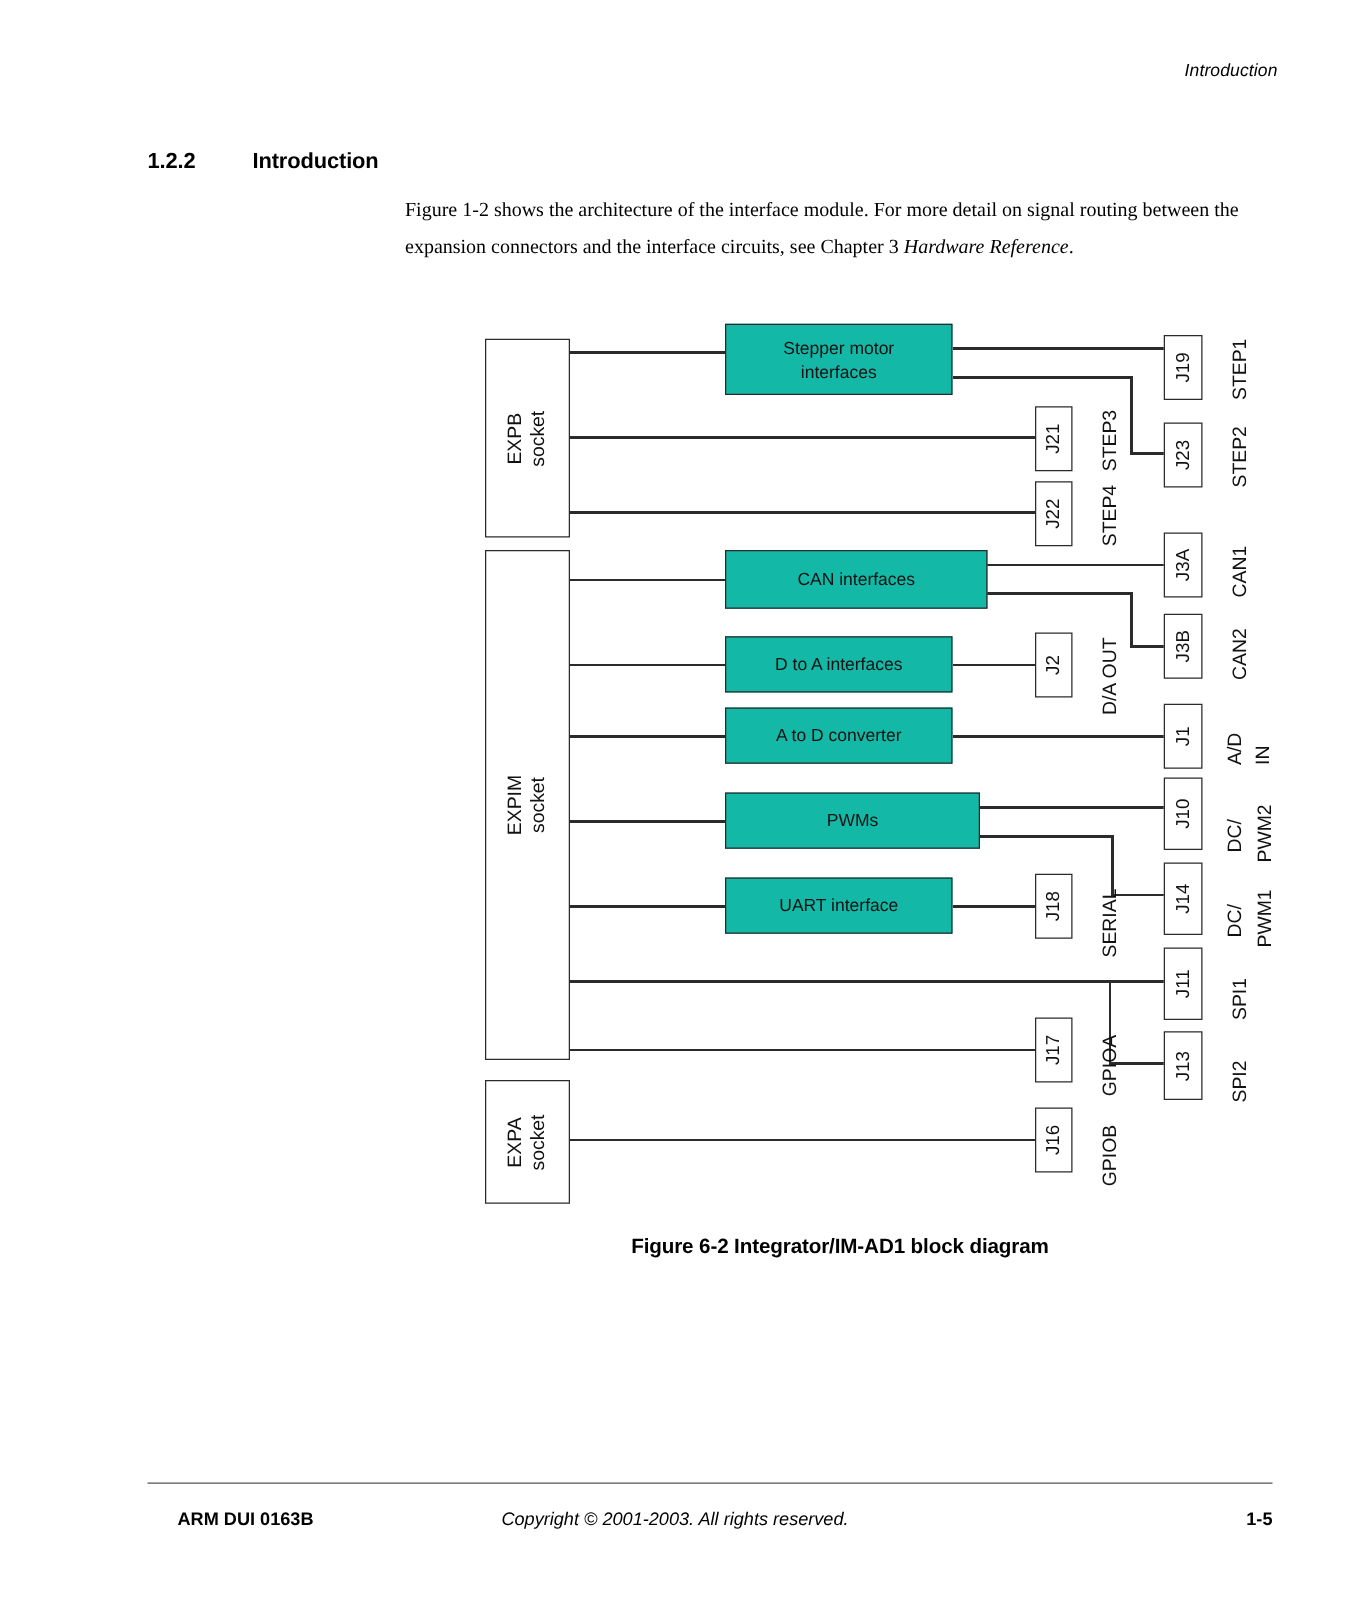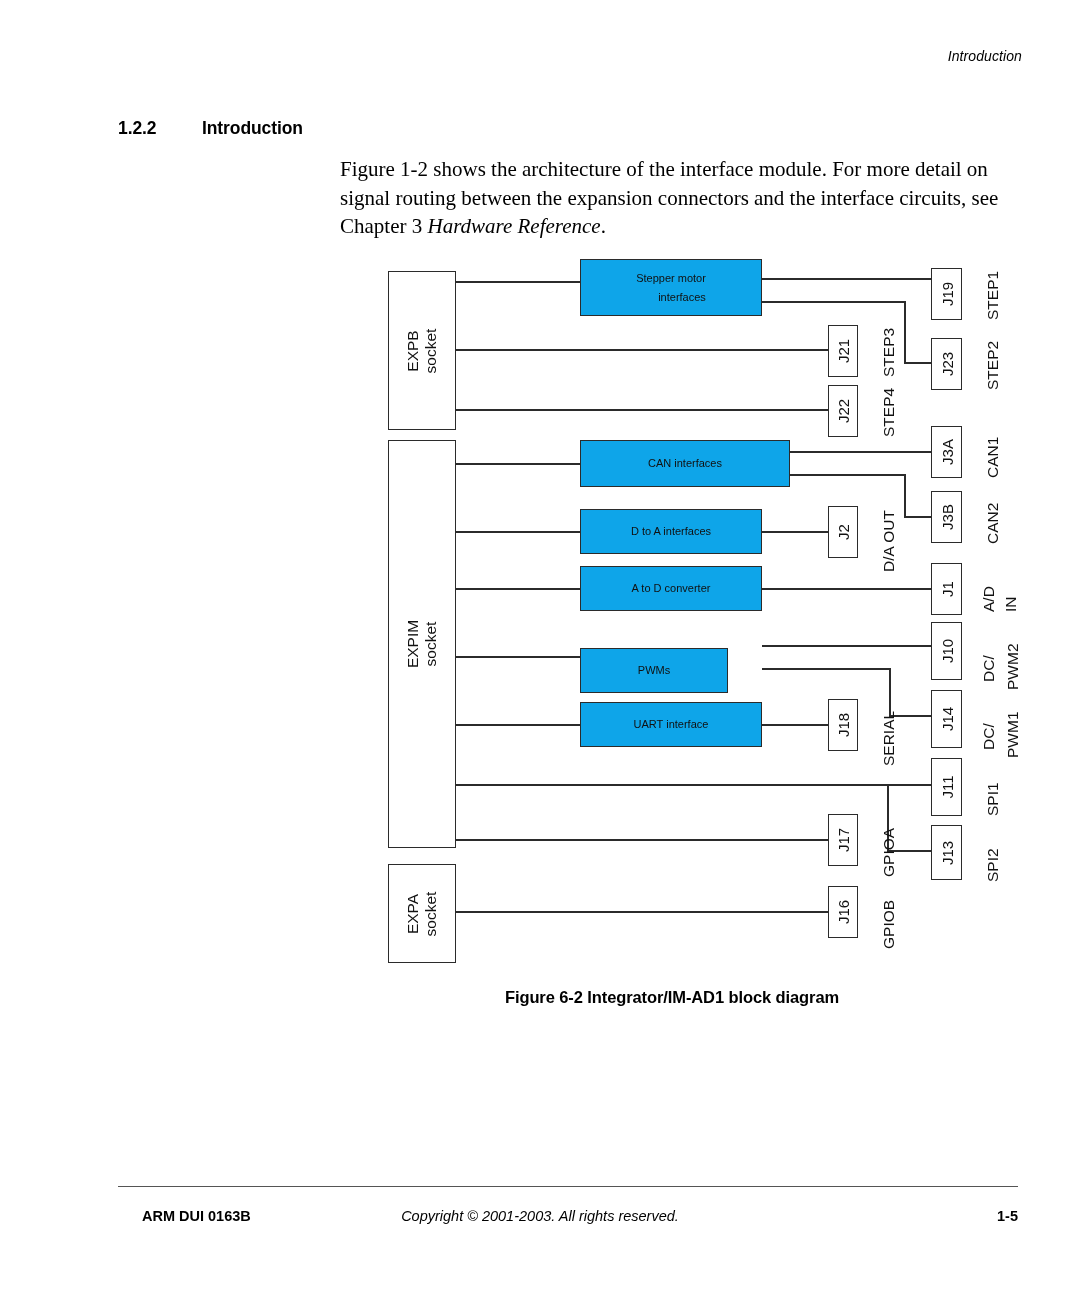--- a/index.html
+++ b/index.html
@@ -35,51 +35,51 @@
     font-family: "Liberation Sans", sans-serif;
     font-weight: bold;
     font-size: 17.5px;
     letter-spacing: -0.1px;
   }
   .section-heading .num { display: inline-block; width: 84px; }
 
   
   .body-text {
     position: absolute;
-    left: 340px;
+    left: 324px;
     top: 155px;
     width: 690px;
     font-family: "Liberation Serif", serif;
-    font-size: 21px;
+    font-size: 16px;
     line-height: 28.5px;
     text-align: left;
   }
   .body-text .ital { font-style: italic; }
 
   
   #diagram {
     position: absolute;
     left: 0;
     top: 0;
     width: 1080px;
     height: 1000px;
     pointer-events: none;
   }
   .dg-box {
     position: absolute;
     border: 1.6px solid #2b2b2b;
-    background: #0ea5e9;
+    background: #14b8a6;
     display: flex;
     align-items: center;
     justify-content: center;
     font-family: "Liberation Sans", sans-serif;
-    font-size: 11px;
+    font-size: 14px;
     line-height: 19px;
     color: #111;
-    text-align: right;
+    text-align: center;
   }
   
   .dg-vert {
     position: absolute;
     border: 1.6px solid #2b2b2b;
     background: #fff;
   }
   .dg-vert > .vtext {
     position: absolute;
     left: 50%;
@@ -246,21 +246,21 @@
   </div>
 
   <div class="dg-box" style="left:580px; top:509px; width:182px; height:45px;">
     <span>D to A interfaces</span>
   </div>
 
   <div class="dg-box" style="left:580px; top:566px; width:182px; height:45px;">
     <span>A to D converter</span>
   </div>
 
-  <div class="dg-box" style="left:580px; top:648px; width:148px; height:45px;">
+  <div class="dg-box" style="left:580px; top:634px; width:204px; height:45px;">
     <span>PWMs</span>
   </div>
 
   <div class="dg-box" style="left:580px; top:702px; width:182px; height:45px;">
     <span>UART interface</span>
   </div>
 
   <div class="dg-conn" style="left:828px; top:325px; width:30px; height:52px;">
     <span class="ctext">J21</span>
   </div>

